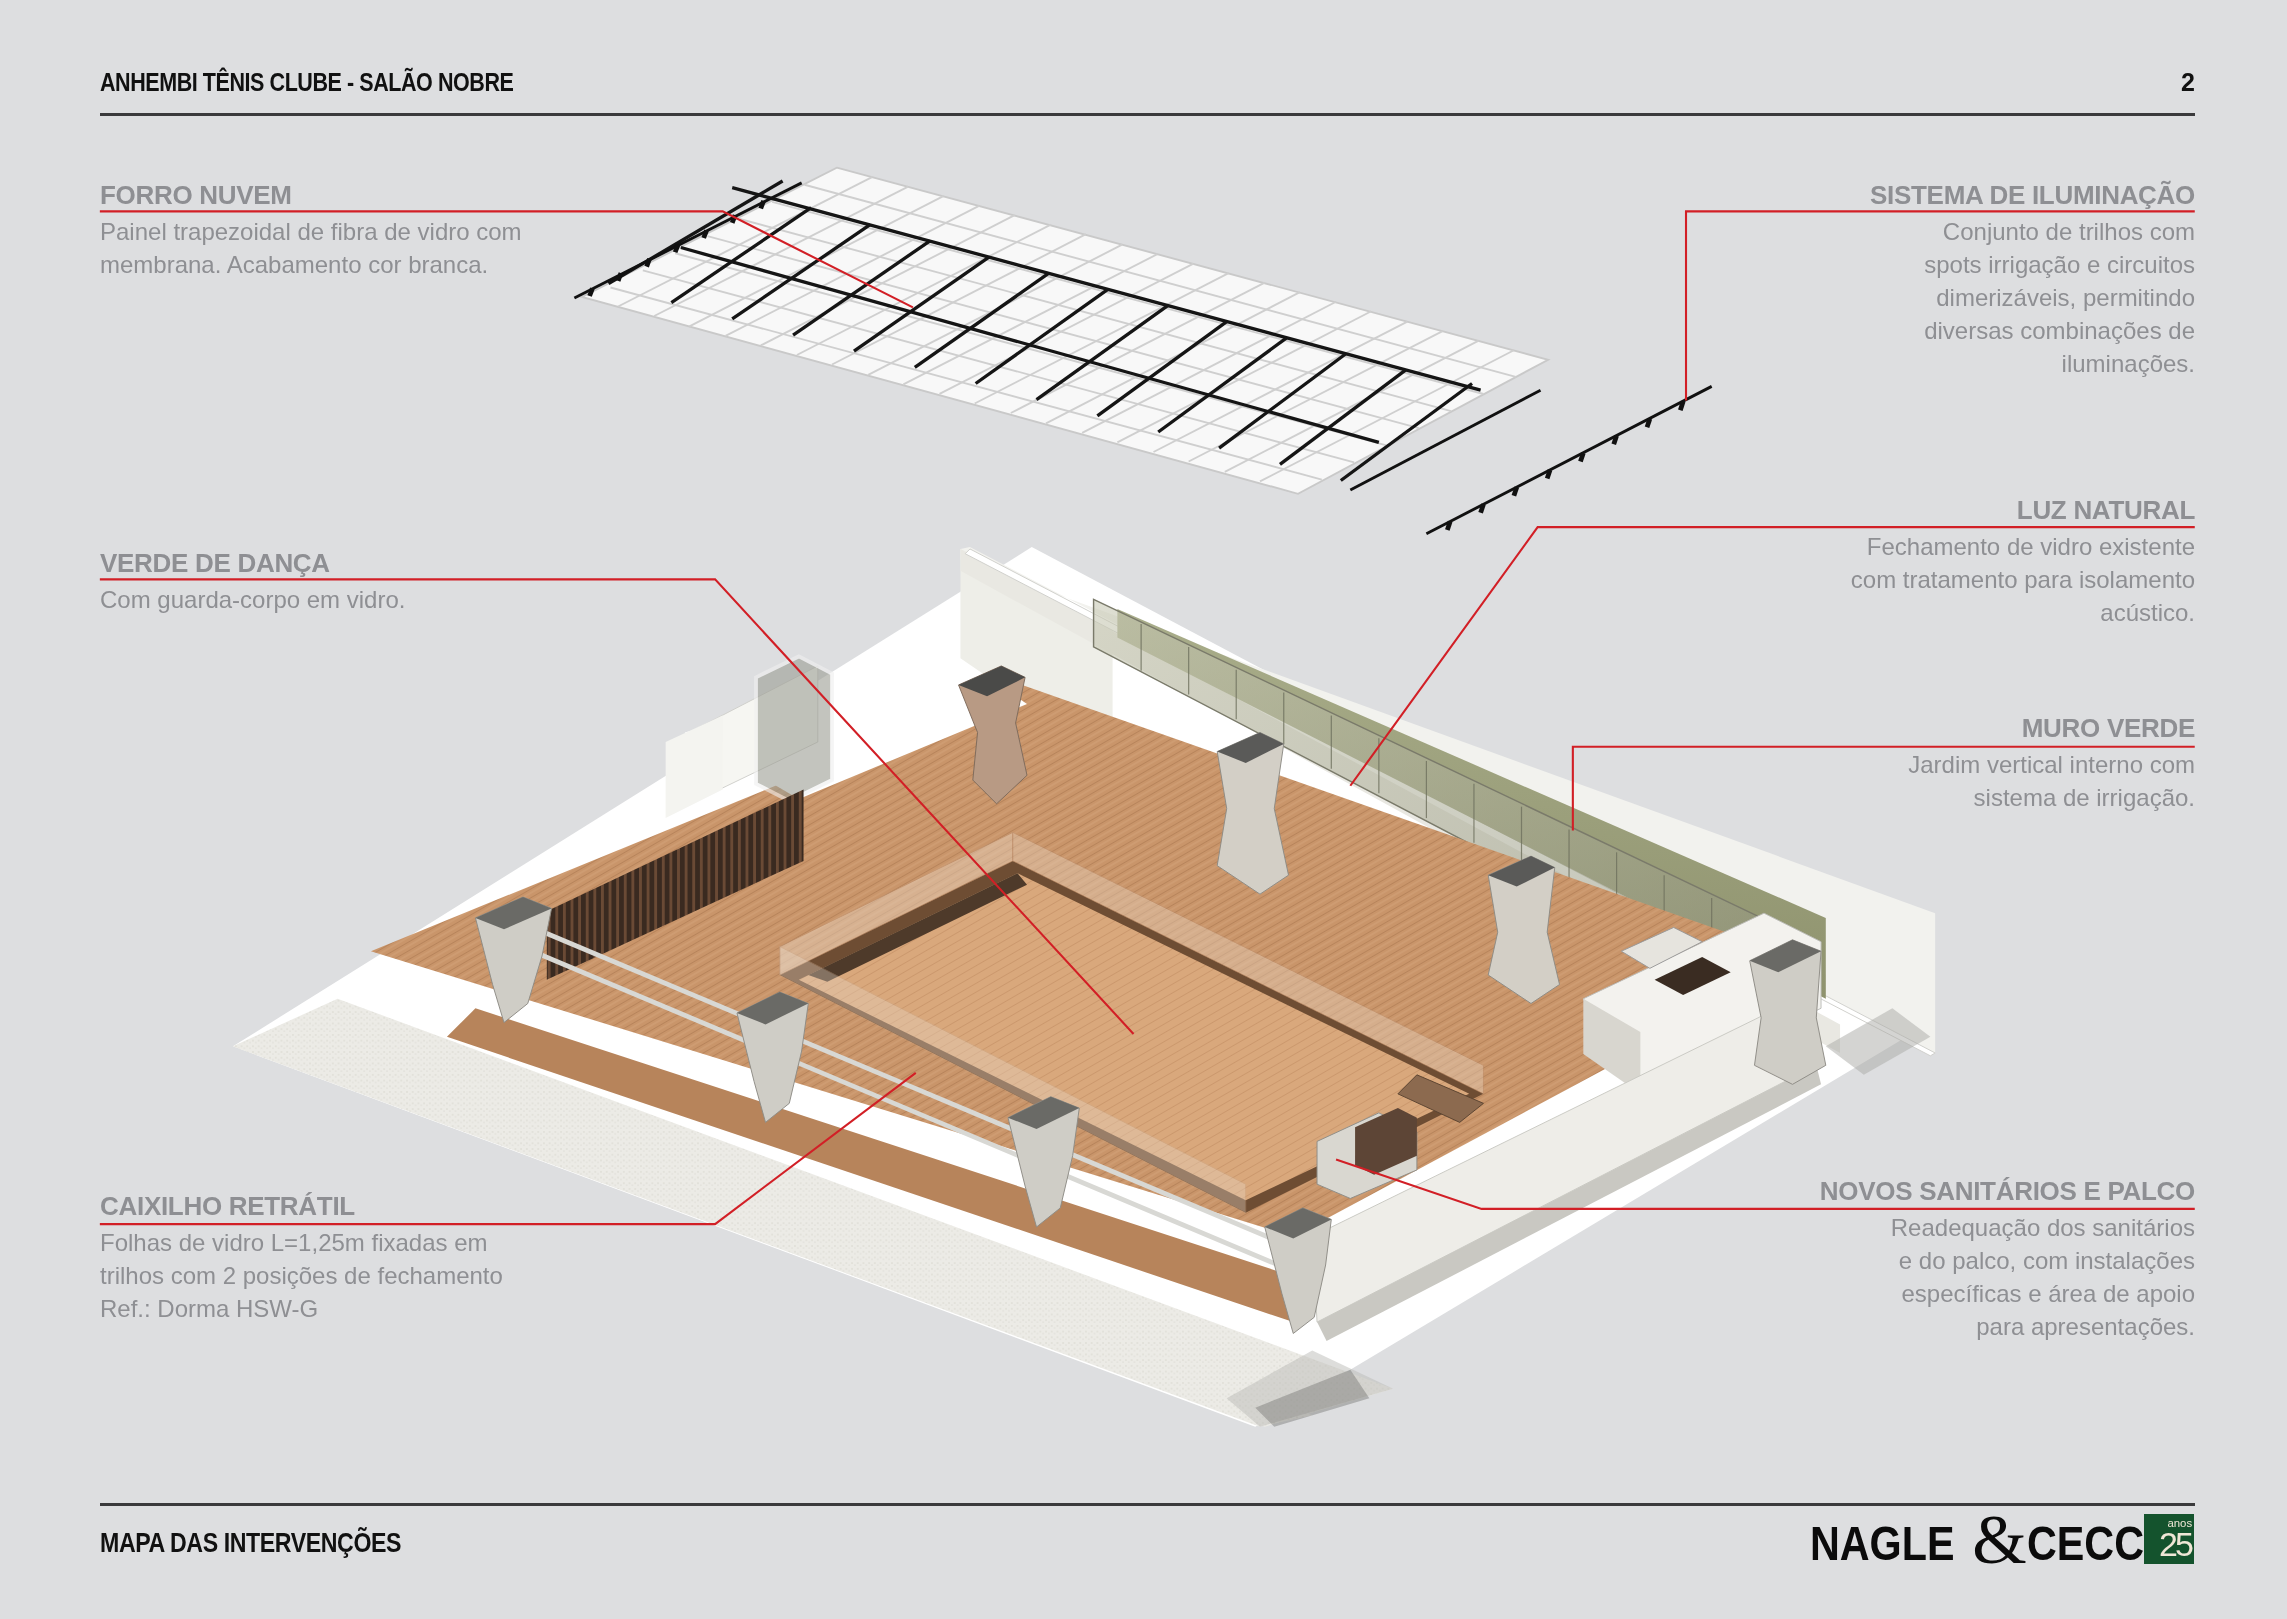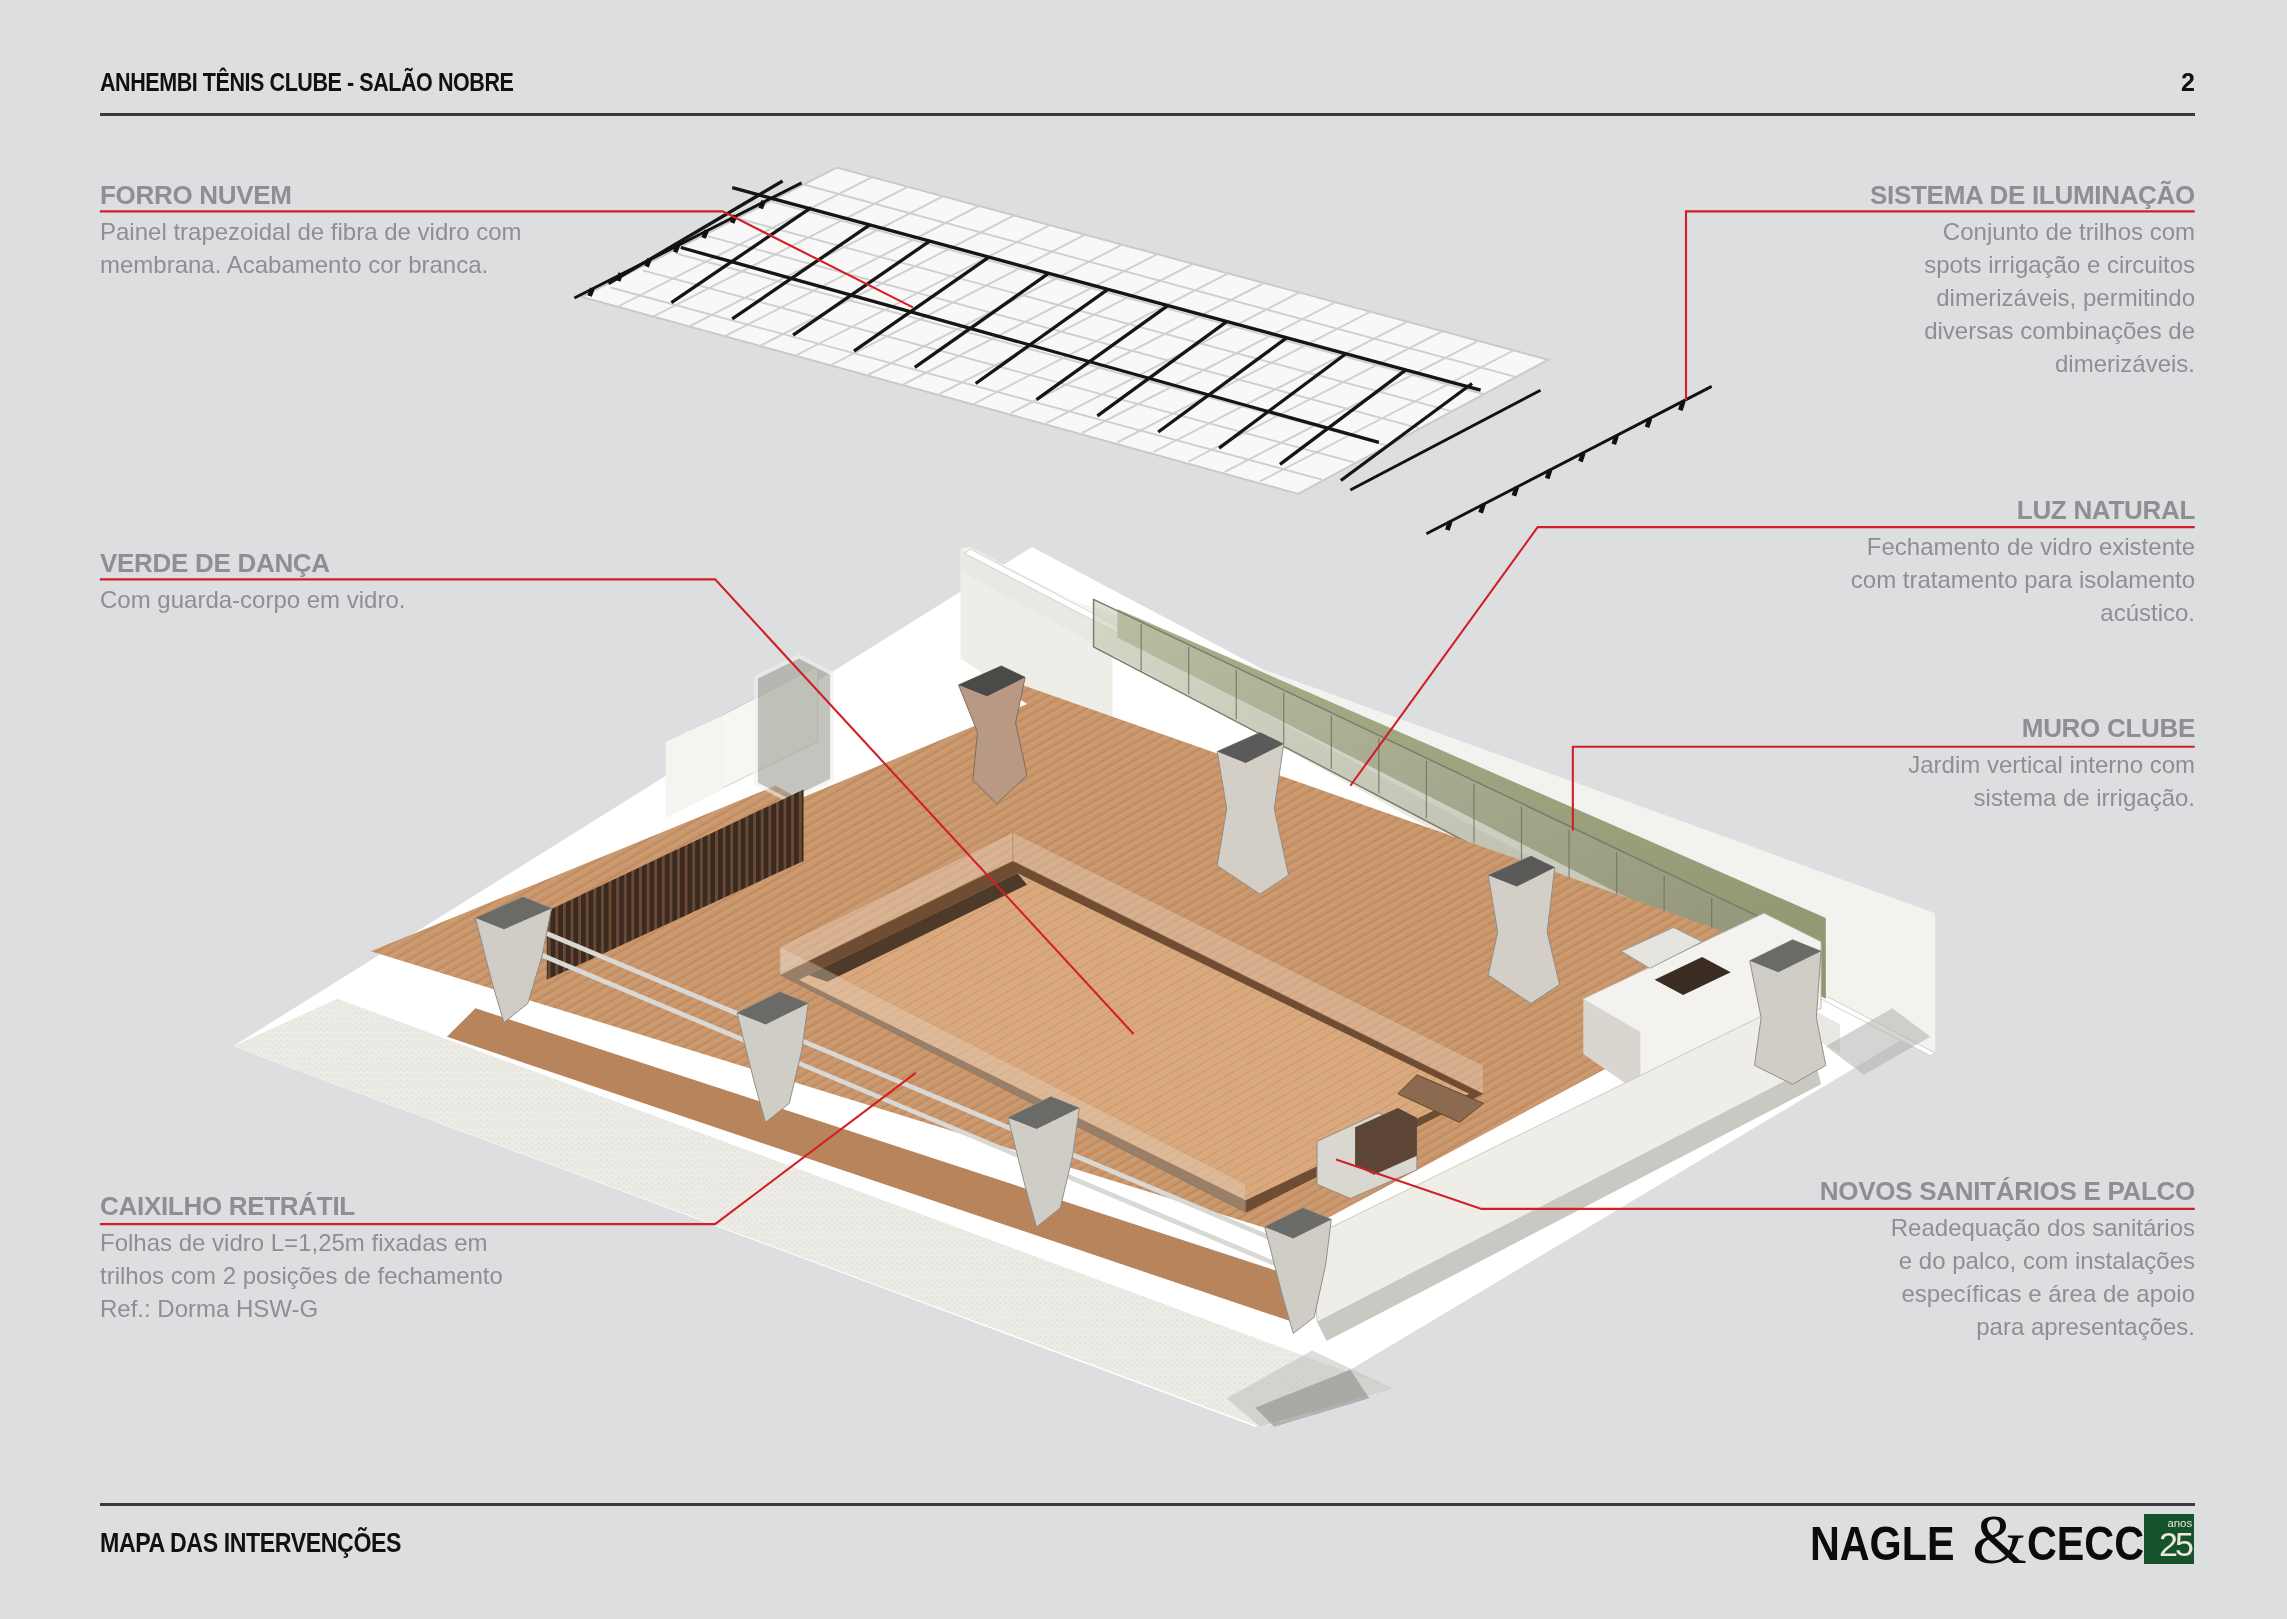--- a/index.html
+++ b/index.html
@@ -298,42 +298,42 @@
   </div>
 </div>
 
 <div class="label right" style="right:92px; top:181px;">
   <div class="ttl">SISTEMA DE ILUMINAÇÃO</div>
   <div class="desc">
     <span>Conjunto de trilhos com</span>
     <span>spots irrigação e circuitos</span>
     <span>dimerizáveis, permitindo</span>
     <span>diversas combinações de</span>
-    <span>dimerizáveis.</span>
+    <span>iluminações.</span>
   </div>
 </div>
 
 <div class="label" style="left:100px; top:549px;">
   <div class="ttl">VERDE DE DANÇA</div>
   <div class="desc">
     <span>Com guarda-corpo em vidro.</span>
   </div>
 </div>
 
 <div class="label right" style="right:92px; top:496px;">
   <div class="ttl">LUZ NATURAL</div>
   <div class="desc">
     <span>Fechamento de vidro existente</span>
     <span>com tratamento para isolamento</span>
     <span>acústico.</span>
   </div>
 </div>
 
 <div class="label right" style="right:92px; top:714px;">
-  <div class="ttl">MURO CLUBE</div>
+  <div class="ttl">MURO VERDE</div>
   <div class="desc">
     <span>Jardim vertical interno com</span>
     <span>sistema de irrigação.</span>
   </div>
 </div>
 
 <div class="label" style="left:100px; top:1192px;">
   <div class="ttl">CAIXILHO RETRÁTIL</div>
   <div class="desc">
     <span>Folhas de vidro L=1,25m fixadas em</span>

